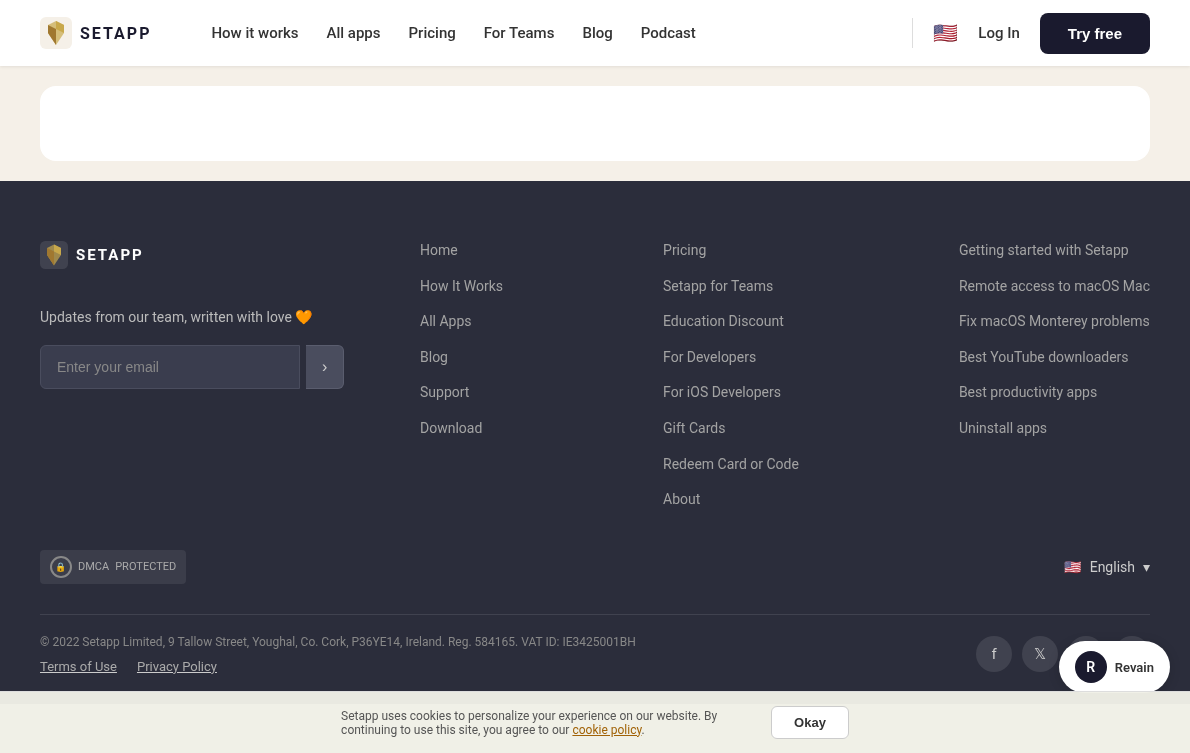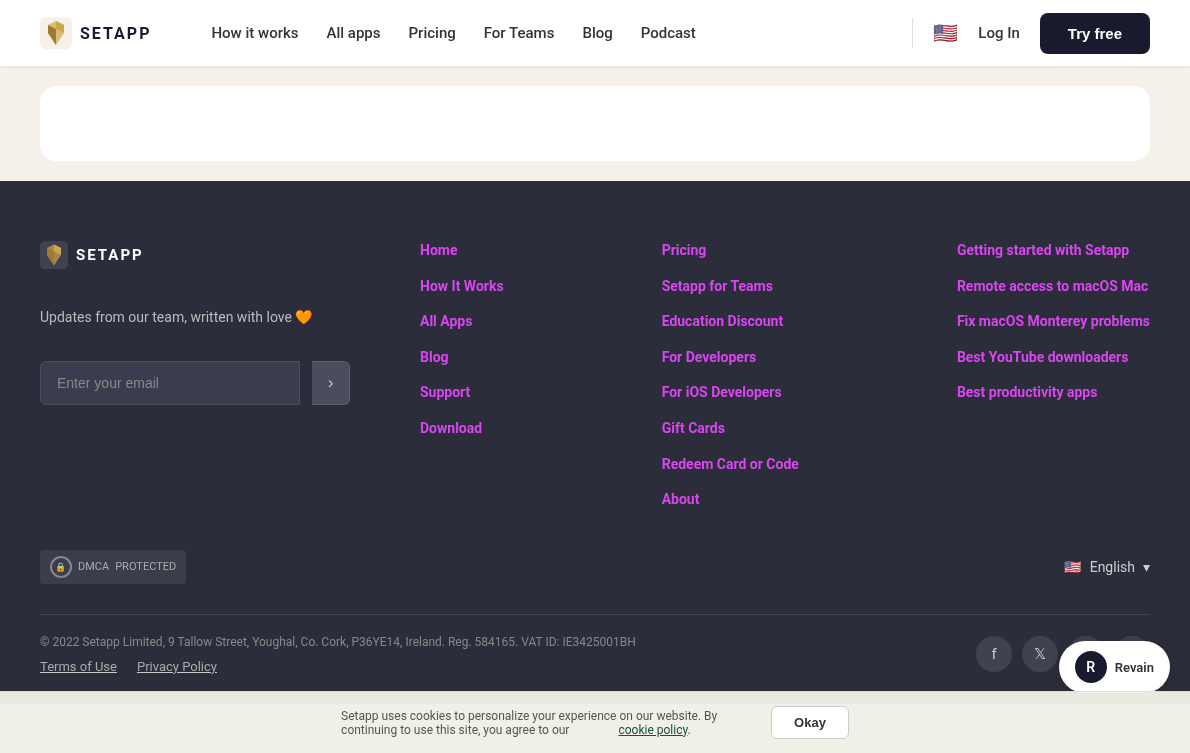--- a/index.html
+++ b/index.html
@@ -120,28 +120,28 @@
     }
     .footer-logo-text {
       font-size: 15px;
       font-weight: 700;
       color: #fff;
       letter-spacing: 2px;
     }
     .footer-tagline {
       font-size: 14px;
       color: #bbb;
-      margin-bottom: 36px;
+      margin-bottom: 20px;
     }
     .footer-tagline .heart {
       color: #e8a020;
     }
     .email-form {
       display: flex;
-      gap: 12px;
+      gap: 6px;
     }
     .email-input {
       background: #3a3d4e;
       border: 1px solid #4a4d5e;
       color: #ccc;
       padding: 12px 16px;
       font-size: 14px;
       border-radius: 6px 0 0 6px;
       width: 260px;
       outline: none;
@@ -164,24 +164,23 @@
       gap: 20px;
       justify-content: space-between;
     }
     .footer-col {
       display: flex;
       flex-direction: column;
       gap: 16px;
     }
     .footer-link {
       font-size: 14px;
-      color: #d946ef;
+      color: #a3a3a3;
       text-decoration: none;
       line-height: 1.4;
-      font-weight: bold;
     }
 
     .footer-bottom-bar {
       max-width: 1110px;
       margin: 0 auto;
       padding: 40px 0 30px;
       display: flex;
       align-items: center;
       justify-content: space-between;
     }
@@ -282,23 +281,22 @@
       justify-content: center;
       gap: 30px;
       z-index: 200;
     }
     .cookie-text {
       font-size: 12px;
       color: #555;
       max-width: 400px;
     }
     .cookie-link {
-      color: #14532d;
+      color: #a16207;
       text-decoration: underline;
-      margin-left: 46px;
     }
     .cookie-ok-btn {
       background: #fff;
       border: 1px solid #ccc;
       border-radius: 6px;
       padding: 8px 22px;
       font-size: 13px;
       font-weight: 600;
       cursor: pointer;
       color: #333;
@@ -413,20 +411,21 @@
           <a class="footer-link" href="#">Redeem Card or Code</a>
           <a class="footer-link" href="#">About</a>
         </div>
 
         <div class="footer-col">
           <a class="footer-link" href="#">Getting started with Setapp</a>
           <a class="footer-link" href="#">Remote access to macOS Mac</a>
           <a class="footer-link" href="#">Fix macOS Monterey problems</a>
           <a class="footer-link" href="#">Best YouTube downloaders</a>
           <a class="footer-link" href="#">Best productivity apps</a>
+          <a class="footer-link" href="#">Uninstall apps</a>
         </div>
       </div>
     </div>
 
     <div class="footer-bottom-bar">
       <div class="dmca-badge">
         <div class="dmca-icon">🔒</div>
         <span>DMCA</span>
         <span>PROTECTED</span>
       </div>

